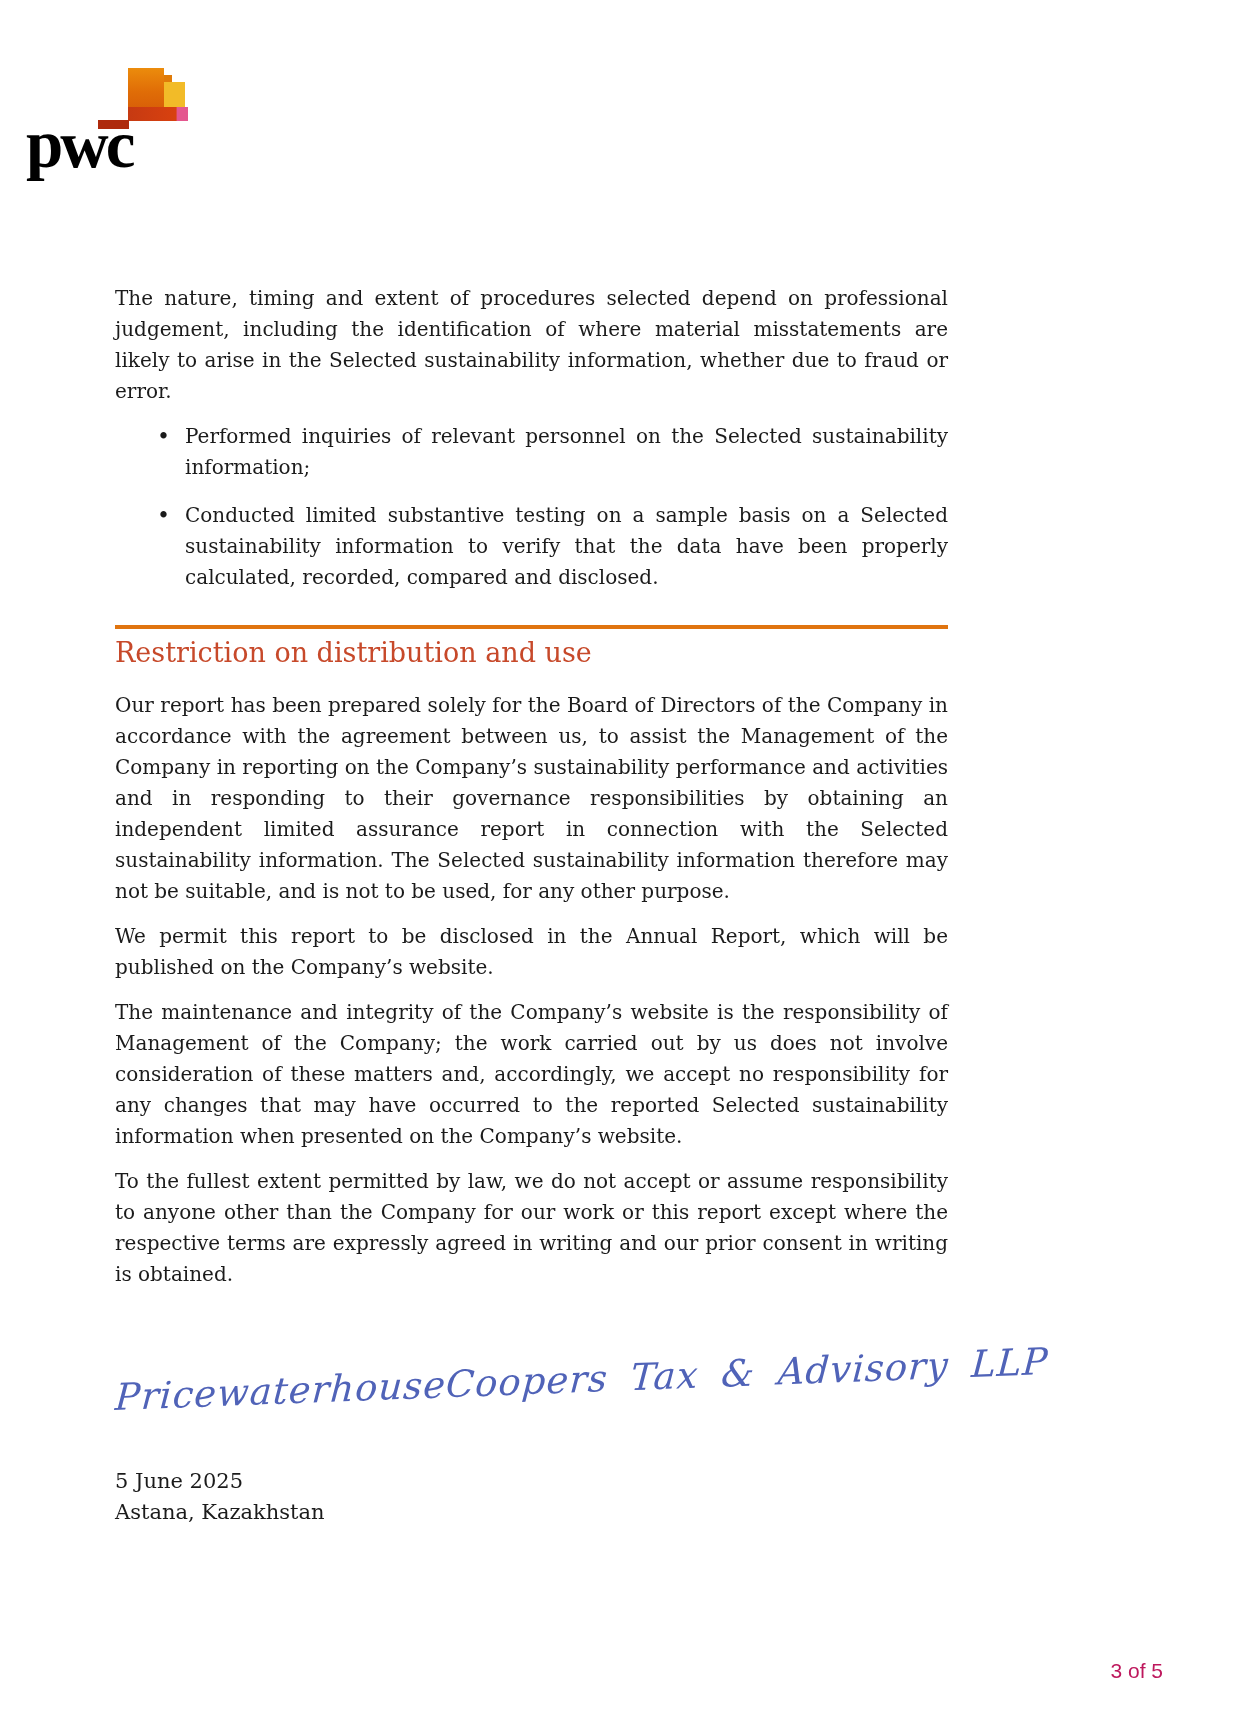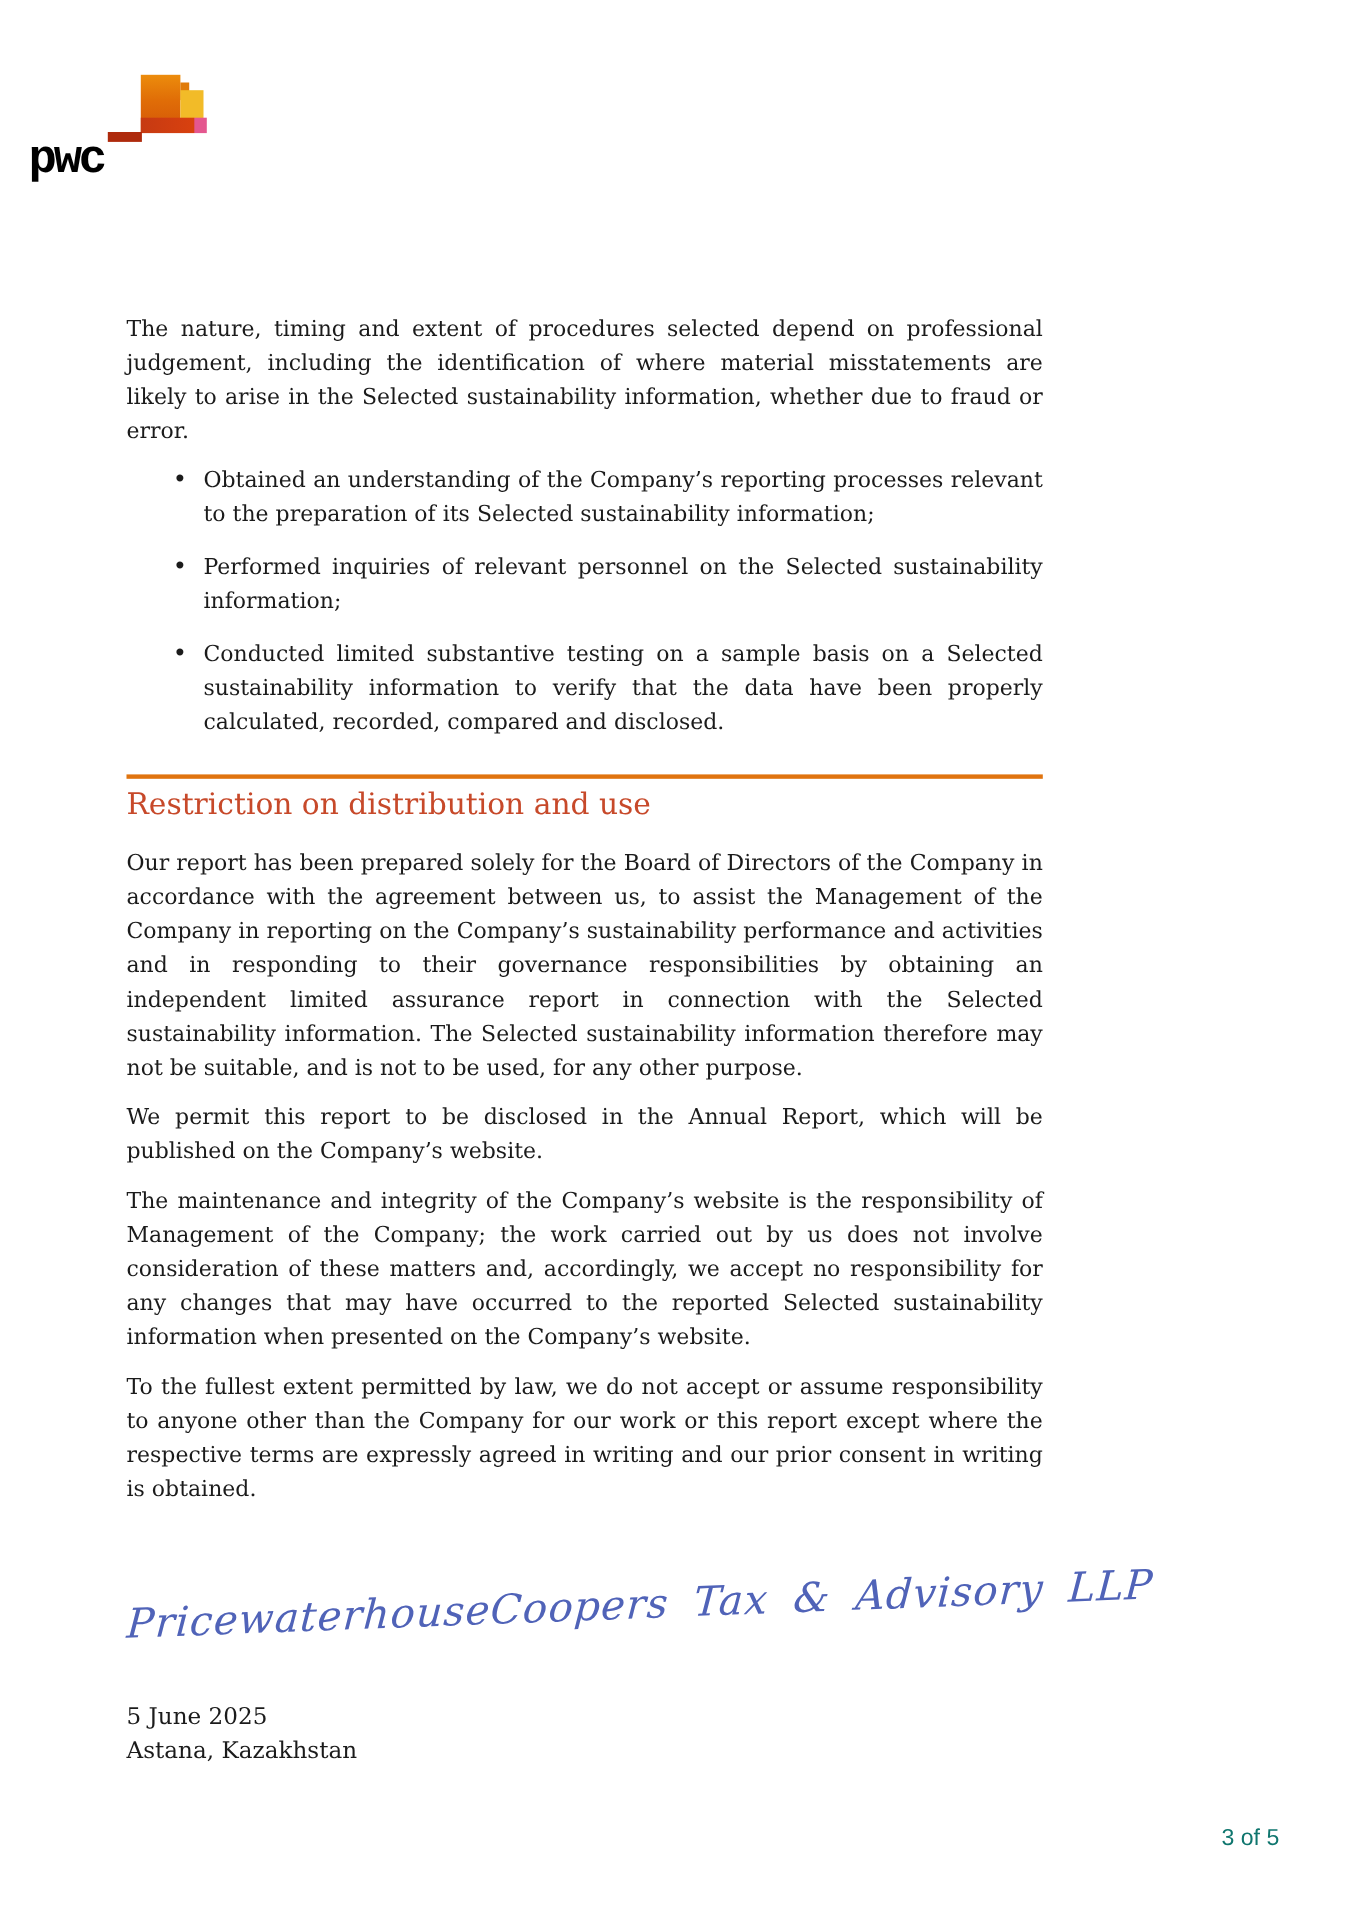--- a/index.html
+++ b/index.html
@@ -38,24 +38,24 @@
   .logo .block-band {
     left: 100px; top: 52px; width: 60px; height: 14px;
     background: linear-gradient(90deg, #c63a12 0%, #d8410f 78%, #d8410f 80%, #e4578f 82%, #e4578f 100%);
   }
   .logo .block-dash {
     left: 70px; top: 65px; width: 31px; height: 9px;
     background: #ae2a0c;
   }
   .logo .wordmark {
     position: absolute;
-    left: -2px; top: 68px;
-    font-family: Liberation Mono, monospace;
+    left: -2px; top: 56px;
+    font-family: Liberation Serif, serif;
     font-weight: bold;
-    font-size: 43px;
+    font-size: 67px;
     line-height: 1;
     letter-spacing: -3px;
     color: #000000;
   }
 
   
   .content {
     position: absolute;
     top: 0; left: 0;
     width: 1024px;
@@ -126,21 +126,21 @@
     line-height: 31px;
   }
 
   
   .page-number {
     position: absolute;
     right: 78px;
     bottom: 50px;
     font-family: "Liberation Sans", sans-serif;
     font-size: 21px;
-    color: #0f766e;
+    color: #be185d;
   }
 </style>
 </head>
 <body>
 
 <div class="page">
 
   <div class="logo">
     <div class="block block-orange"></div>
     <div class="block block-orange-notch"></div>
@@ -149,21 +149,20 @@
     <div class="block block-dash"></div>
     <div class="wordmark">pwc</div>
   </div>
 
   <div class="content">
 
     <p class="body">The nature, timing and extent of procedures selected depend on professional judgement, including the identification of where material misstatements are likely to arise in the Selected sustainability information, whether due to fraud or error.</p>
 
 
     <ul class="procedures">
-      <li>Obtained an understanding of the Company’s reporting processes relevant to the preparation of its Selected sustainability information;</li>
       <li>Performed inquiries of relevant personnel on the Selected sustainability information;</li>
       <li>Conducted limited substantive testing on a sample basis on a Selected sustainability information to verify that the data have been properly calculated, recorded, compared and disclosed.</li>
     </ul>
 
     <div class="section">
       <h2>Restriction on distribution and use</h2>
       <p class="body">Our report has been prepared solely for the Board of Directors of the Company in accordance with the agreement between us, to assist the Management of the Company in reporting on the Company’s sustainability performance and activities and in responding to their governance responsibilities by obtaining an independent limited assurance report in connection with the Selected sustainability information. The Selected sustainability information therefore may not be suitable, and is not to be used, for any other purpose.</p>
       <p class="body">We permit this report to be disclosed in the Annual Report, which will be published on the Company’s website.</p>
       <p class="body">The maintenance and integrity of the Company’s website is the responsibility of Management of the Company; the work carried out by us does not involve consideration of these matters and, accordingly, we accept no responsibility for any changes that may have occurred to the reported Selected sustainability information when presented on the Company’s website.</p>
       <p class="body">To the fullest extent permitted by law, we do not accept or assume responsibility to anyone other than the Company for our work or this report except where the respective terms are expressly agreed in writing and our prior consent in writing is obtained.</p>

